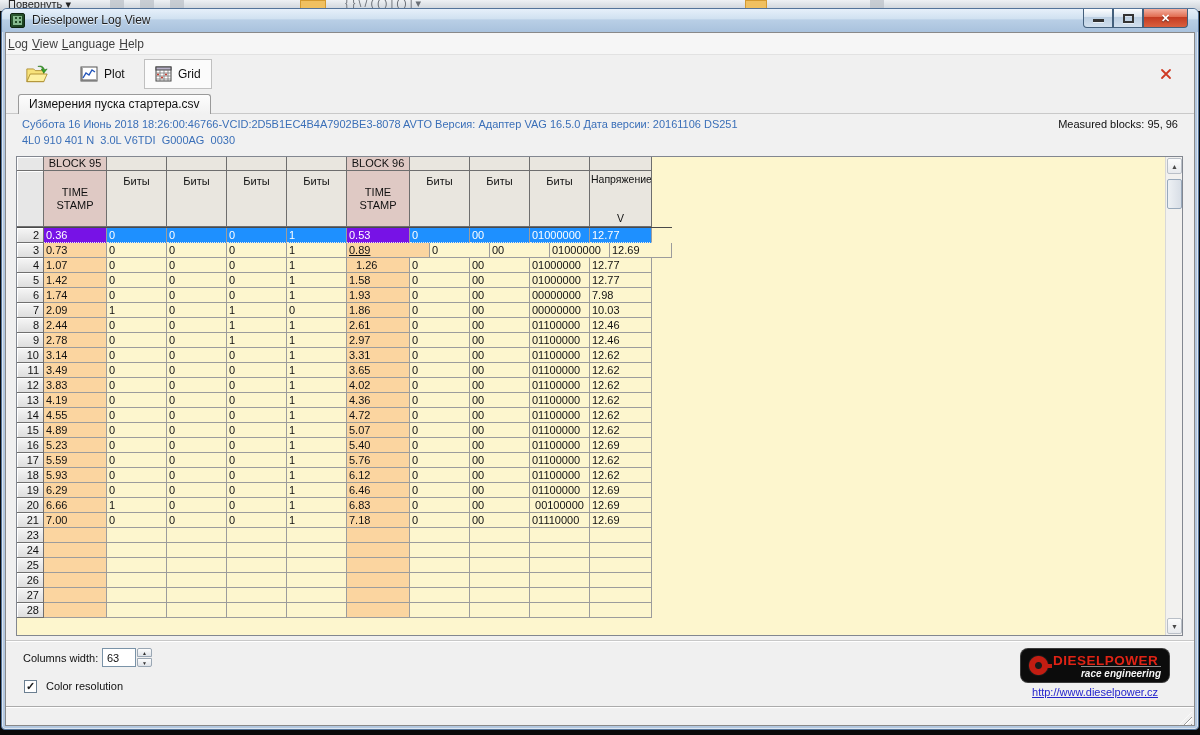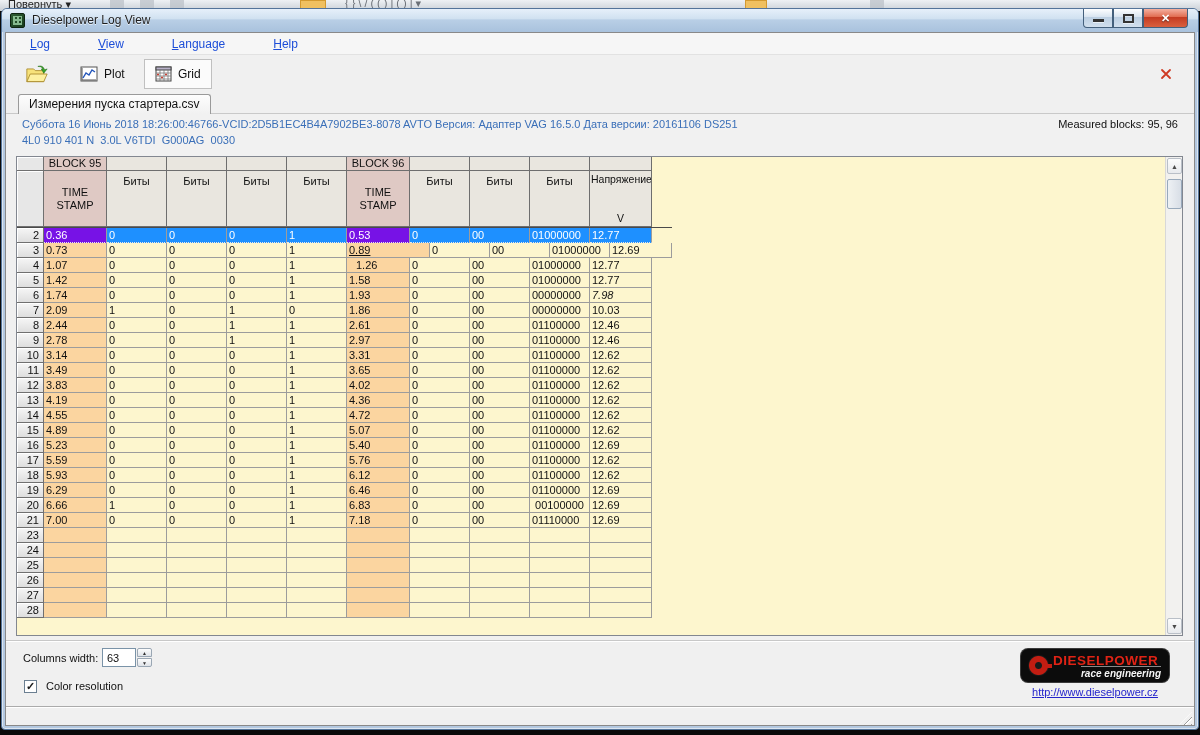--- a/index.html
+++ b/index.html
@@ -39,21 +39,21 @@
   .wbtn .minbar { position:absolute; left:9px; bottom:5px; width:11px; height:3px; background:#333;
     box-shadow:0 1px 0 rgba(255,255,255,.6); }
   .wbtn .maxbox { position:absolute; left:9px; top:5px; width:11px; height:9px;
     border:2px solid #333; box-shadow:0 1px 0 rgba(255,255,255,.5); }
 
   #client { left:3px; top:23px; right:3px; bottom:3px; background:#f0f0f0;
     border:1px solid #898989; overflow:hidden; }
 
   
   #menubar { left:0; top:0; right:0; height:22px; background:#f6f6f6; border-bottom:1px solid #e2e2e2; display:flex; align-items:center; }
-  .menu-item { font-size:12px; color:#1d4ed8; padding:3px 24px; }
+  .menu-item { font-size:12px; color:#404040; padding:3px 2px; }
   .menu-item .u { text-decoration:underline; }
 
   
   #toolbar { left:0; top:22px; right:0; height:38px; background:#f0f0f0; }
   .tbtn { position:absolute; top:4px; height:30px; display:flex; align-items:center; gap:6px;
     padding:0 10px; font-size:12px; color:#111; }
   .tbtn.raised { background:#fbfbfb; border:1px solid #c0c0c0; }
   #open-btn { left:10px; width:42px; }
   #plot-btn { left:64px; }
   #grid-btn { left:138px; }
@@ -312,21 +312,21 @@
             <div class="rownum">6</div>
             <div class="cell ts" style="width: 63px;">1.74</div>
             <div class="cell" style="width: 60px;">0</div>
             <div class="cell" style="width: 60px;">0</div>
             <div class="cell" style="width: 60px;">0</div>
             <div class="cell" style="width: 60px;">1</div>
             <div class="cell ts" style="width: 63px;">1.93</div>
             <div class="cell" style="width: 60px;">0</div>
             <div class="cell" style="width: 60px;">00</div>
             <div class="cell" style="width: 60px;">00000000</div>
-            <div class="cell" style="width: 62px; font-style: italic;">7.98</div>
+            <div class="cell" style="width: 62px;">7.98</div>
           </div>
           <div class="grow drow">
             <div class="rownum">7</div>
             <div class="cell ts" style="width: 63px;">2.09</div>
             <div class="cell" style="width: 60px;">1</div>
             <div class="cell" style="width: 60px;">0</div>
             <div class="cell" style="width: 60px;">1</div>
             <div class="cell" style="width: 60px;">0</div>
             <div class="cell ts" style="width: 63px;">1.86</div>
             <div class="cell" style="width: 60px;">0</div>

